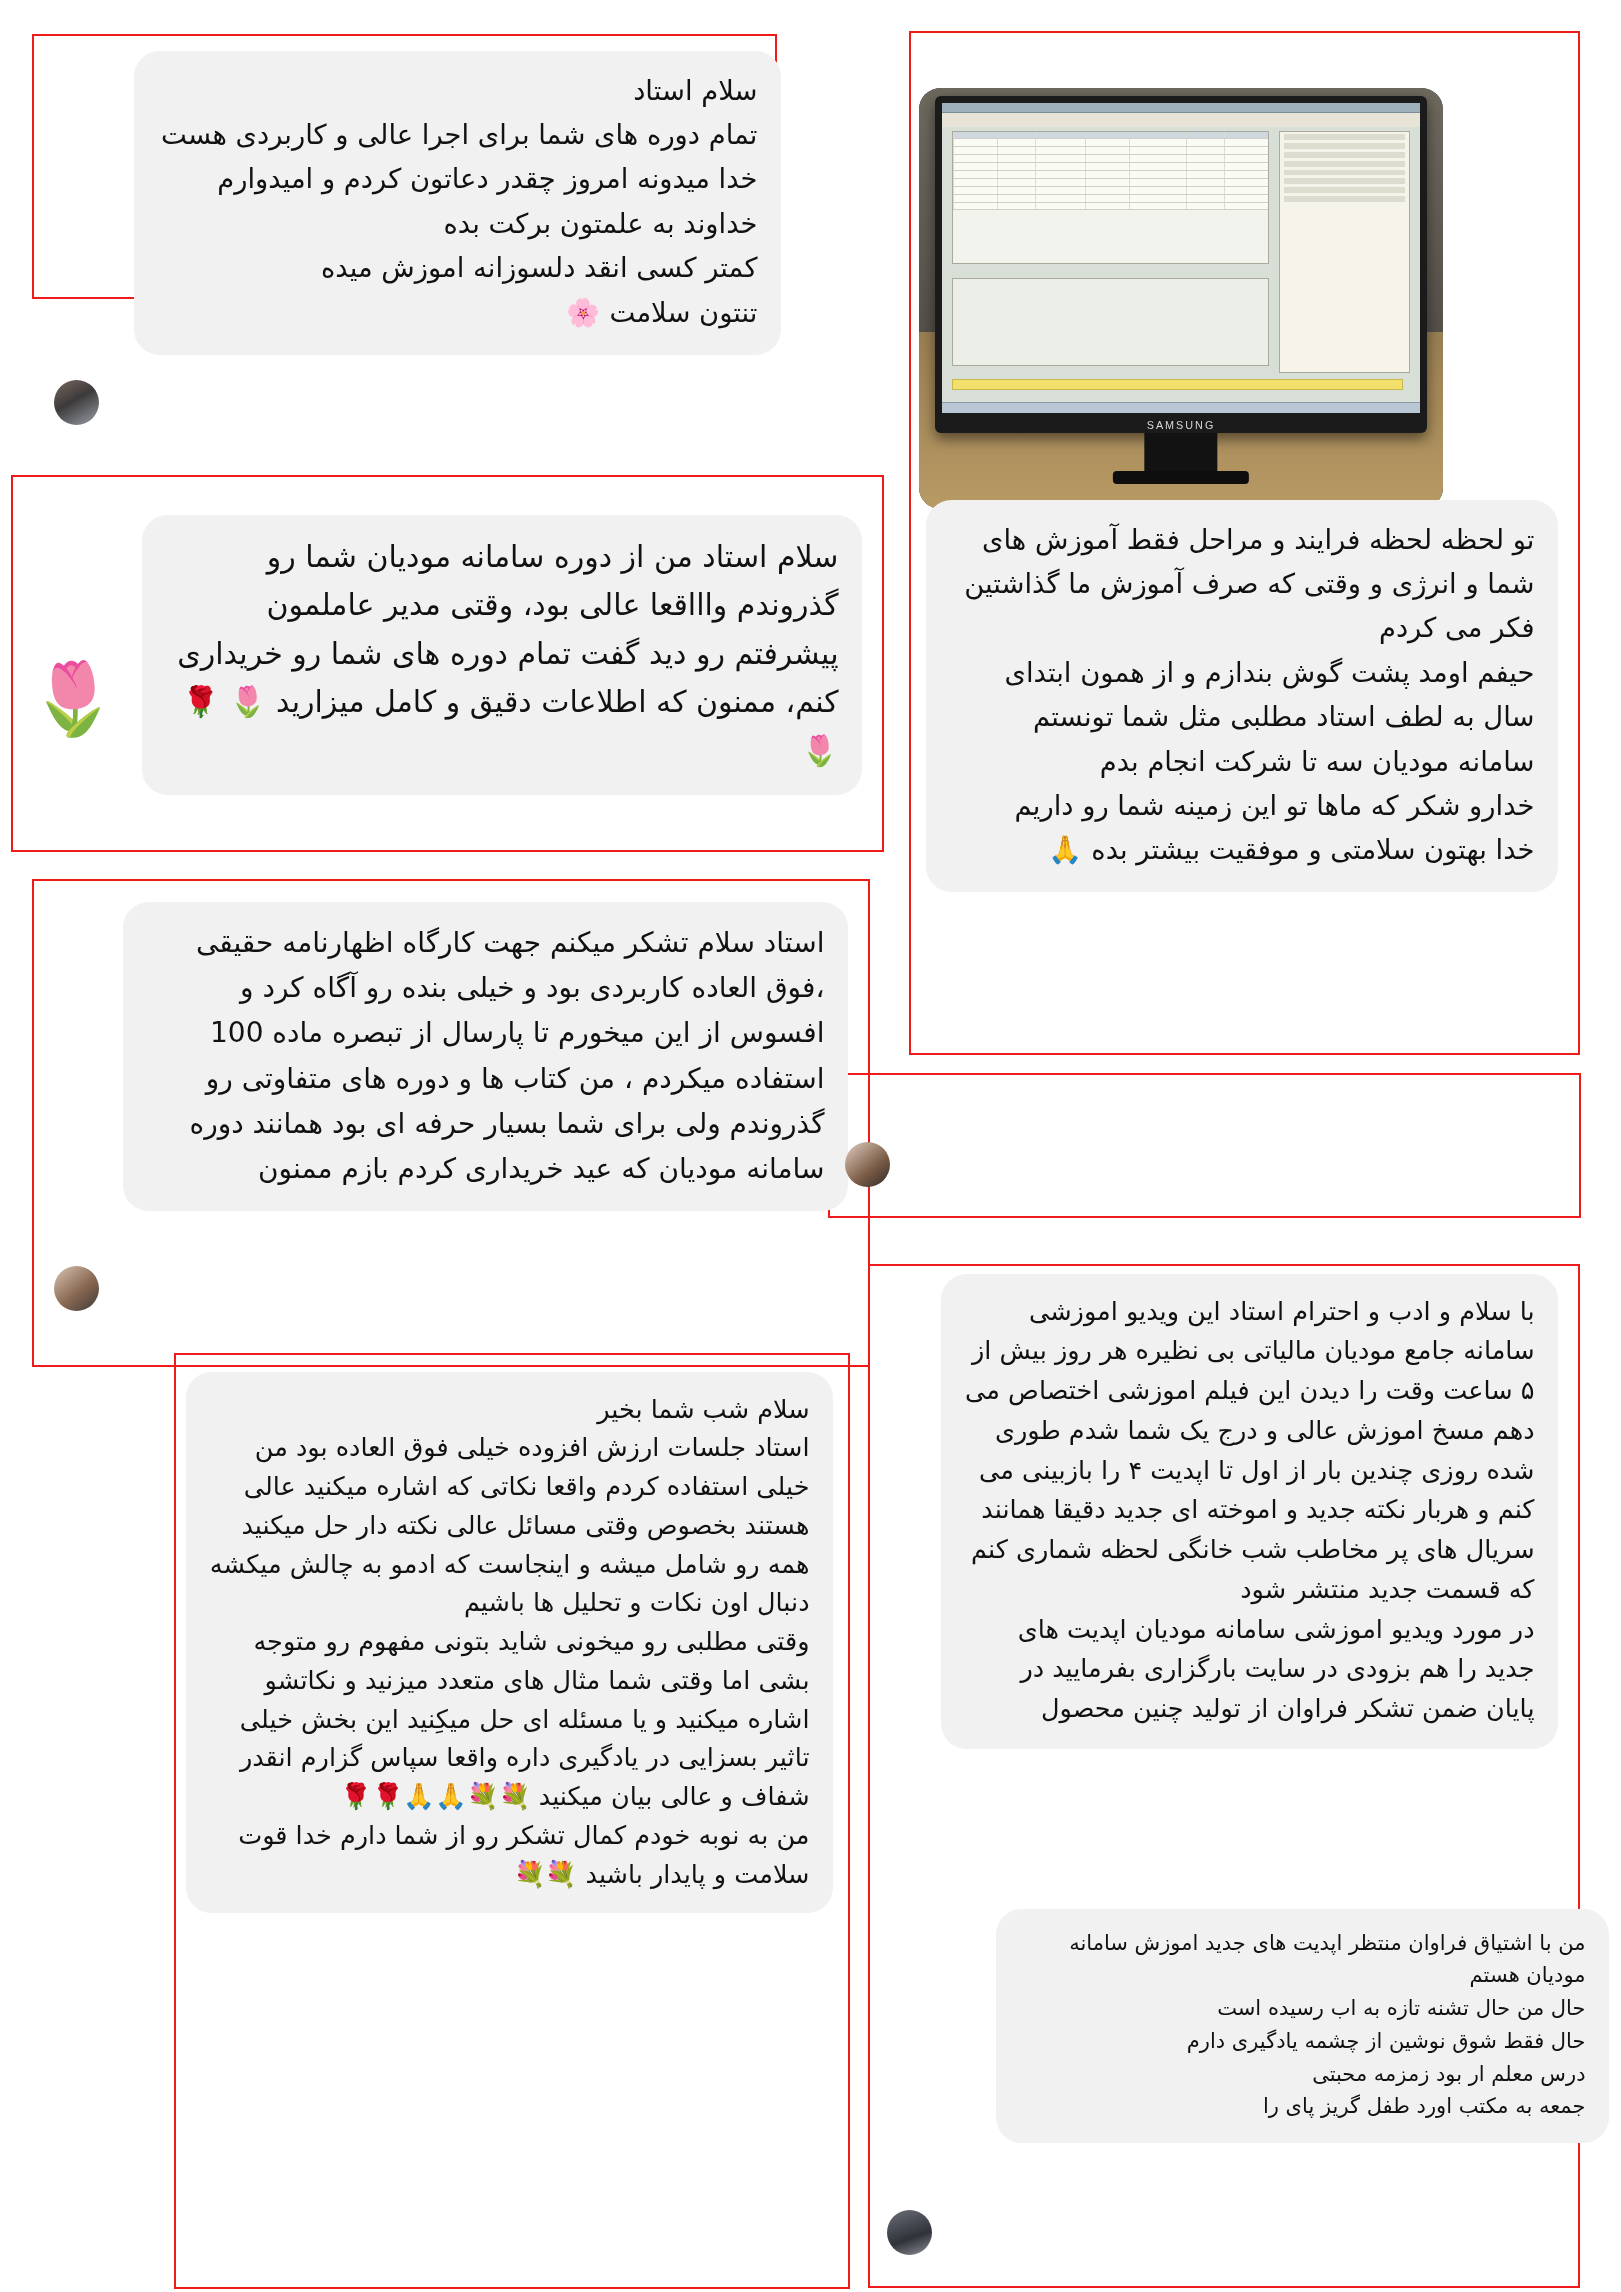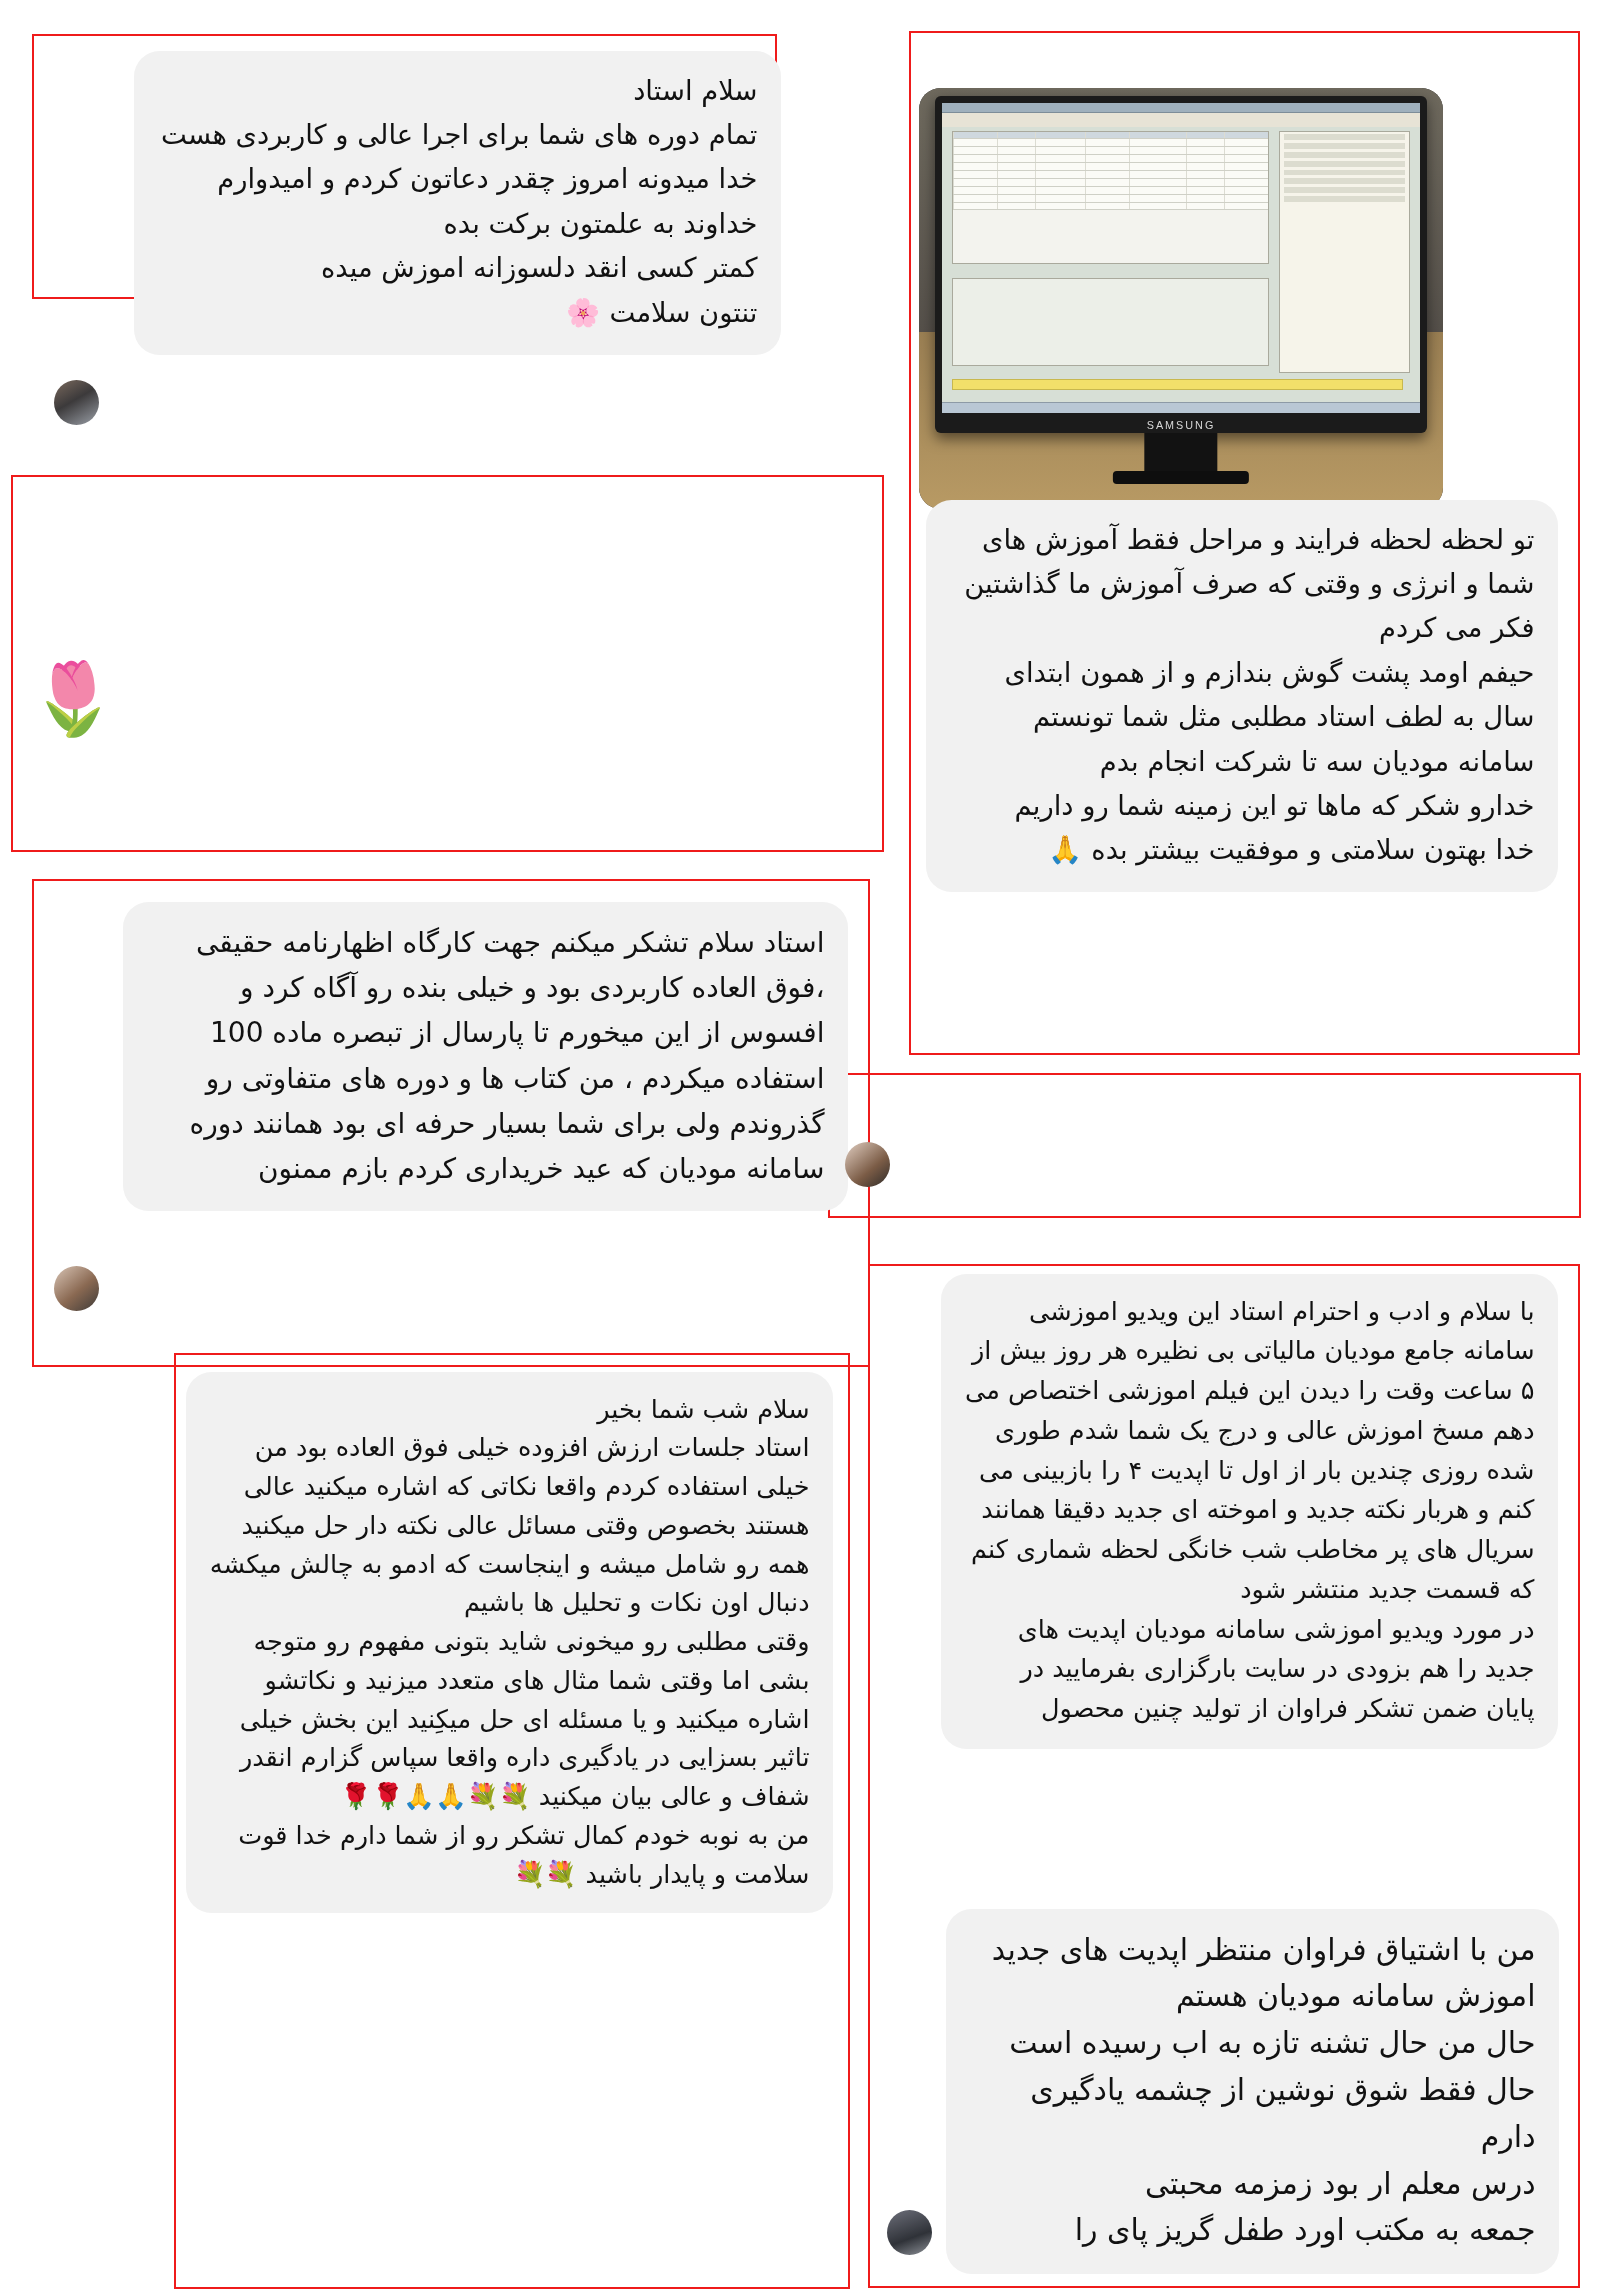--- a/index.html
+++ b/index.html
@@ -216,20 +216,21 @@
   <div class="avatar" style="left:54px; top:380px;">
     <span class="av-inner av-a"></span>
   </div>
   <div class="bubble" style="left:118px; top:51px; width:647px; font-size:27.4px;margin-left:16px;">سلام استاد
 تمام دوره های شما برای اجرا عالی و کاربردی هست
 خدا میدونه امروز چقدر دعاتون کردم و امیدوارم خداوند به علمتون برکت بده
 کمتر کسی انقد دلسوزانه اموزش میده
 تنتون سلامت 🌸</div>
 
   <div style="position:absolute; left:29px; top:663px; font-size:71px; line-height:1;">🌷</div>
+  <div class="bubble" style="left:142px; top:515px; width:720px; font-size:30px;">سلام استاد من از دوره سامانه مودیان شما رو  گذروندم واااقعا عالی بود، وقتی مدیر عاملمون پیشرفتم رو دید گفت تمام دوره های شما رو خریداری کنم، ممنون که اطلاعات دقیق و کامل میزارید 🌷 🌹 🌷</div>
 
   <div class="avatar" style="left:54px; top:1266px;">
     <span class="av-inner av-c"></span>
   </div>
   <div class="bubble" style="left:123px; top:902px; width:725px; font-size:28px;">استاد سلام تشکر میکنم جهت کارگاه اظهارنامه حقیقی ،فوق العاده کاربردی بود و خیلی بنده رو آگاه کرد و افسوس از این میخورم تا پارسال از تبصره ماده 100 استفاده میکردم ، من کتاب ها و دوره های متفاوتی رو گذروندم ولی برای شما بسیار حرفه ای بود همانند دوره سامانه مودیان که عید خریداری کردم بازم ممنون</div>
 
   <div class="bubble" style="left:186px; top:1372px; width:647px; font-size:25.5px; line-height:1.52;">سلام شب شما بخیر
 استاد جلسات ارزش افزوده خیلی فوق العاده بود من خیلی استفاده کردم واقعا نکاتی که اشاره میکنید عالی هستند بخصوص وقتی مسائل عالی نکته دار حل میکنید همه رو شامل میشه و اینجاست که ادمو به چالش میکشه دنبال اون نکات و تحلیل ها باشیم
 وقتی مطلبی رو میخونی شاید بتونی مفهوم رو متوجه بشی اما وقتی شما مثال های متعدد میزنید و نکاتشو اشاره میکنید و یا مسئله ای حل میکِنید  این بخش خیلی تاثیر بسزایی در یادگیری داره واقعا سپاس گزارم انقدر شفاف و عالی بیان میکنید 💐💐🙏🙏🌹🌹
 من به نوبه خودم کمال تشکر رو از شما دارم خدا قوت سلامت و پایدار باشید 💐💐</div>
@@ -362,20 +363,20 @@
   <div class="avatar" style="left:845px; top:1142px;">
     <span class="av-inner av-e"></span>
   </div>
 
   <div class="bubble" style="left:941px; top:1274px; width:617px; font-size:25.5px; line-height:1.56;">با سلام و ادب و احترام استاد این ویدیو اموزشی سامانه جامع مودیان مالیاتی بی نظیره هر روز بیش از ۵ ساعت وقت را دیدن این فیلم اموزشی اختصاص می دهم مسخ اموزش عالی و درج یک شما شدم طوری شده روزی چندین بار از اول تا اپدیت ۴  را بازبینی می کنم و هربار نکته جدید و اموخته ای جدید  دقیقا همانند سریال های پر مخاطب شب خانگی لحظه شماری کنم که قسمت جدید منتشر شود
 در مورد ویدیو اموزشی سامانه مودیان اپدیت های جدید را هم بزودی در سایت بارگزاری بفرمایید در پایان ضمن تشکر فراوان از تولید چنین محصول</div>
 
   <div class="avatar" style="left:887px; top:2210px;">
     <span class="av-inner av-b"></span>
   </div>
-  <div class="bubble" style="left:946px; top:1909px; width:613px; font-size:30px; line-height:1.56;">من با اشتیاق فراوان منتظر اپدیت های جدید اموزش سامانه مودیان هستم
+  <div class="bubble" style="left:996px; top:1909px; width:613px; font-size:21px; line-height:1.56;">من با اشتیاق فراوان منتظر اپدیت های جدید اموزش سامانه مودیان هستم
 حال من حال تشنه تازه به اب رسیده است
 حال فقط شوق نوشین از چشمه یادگیری دارم
 درس معلم ار بود زمزمه محبتی
 جمعه به مکتب اورد طفل گریز پای را</div>
 
 </div>
 
 
 </body></html>

